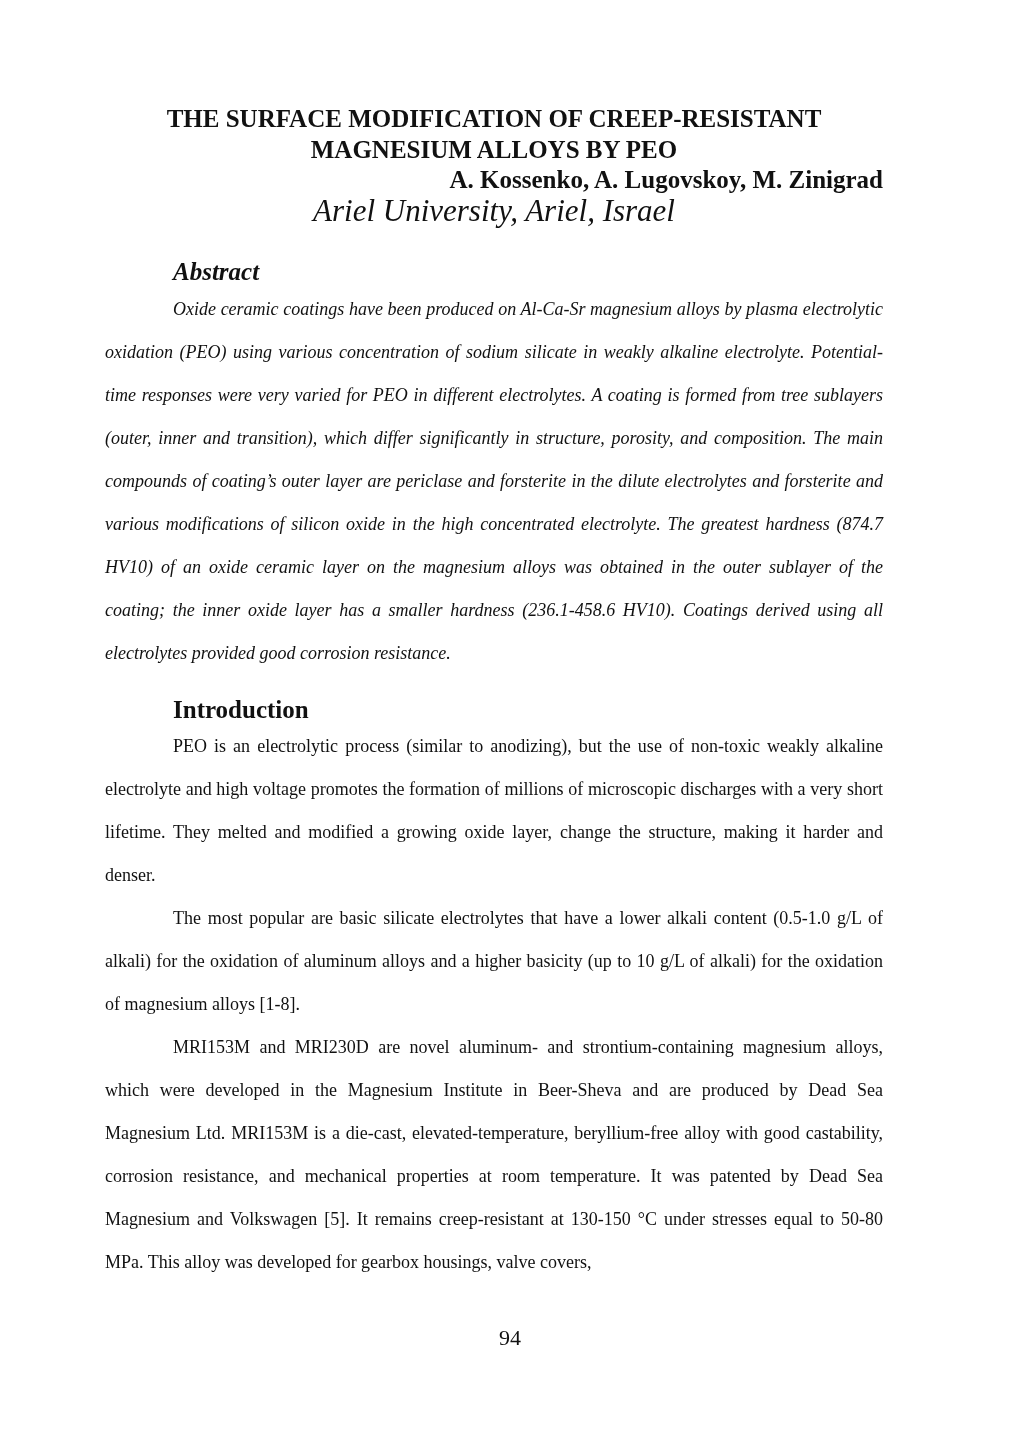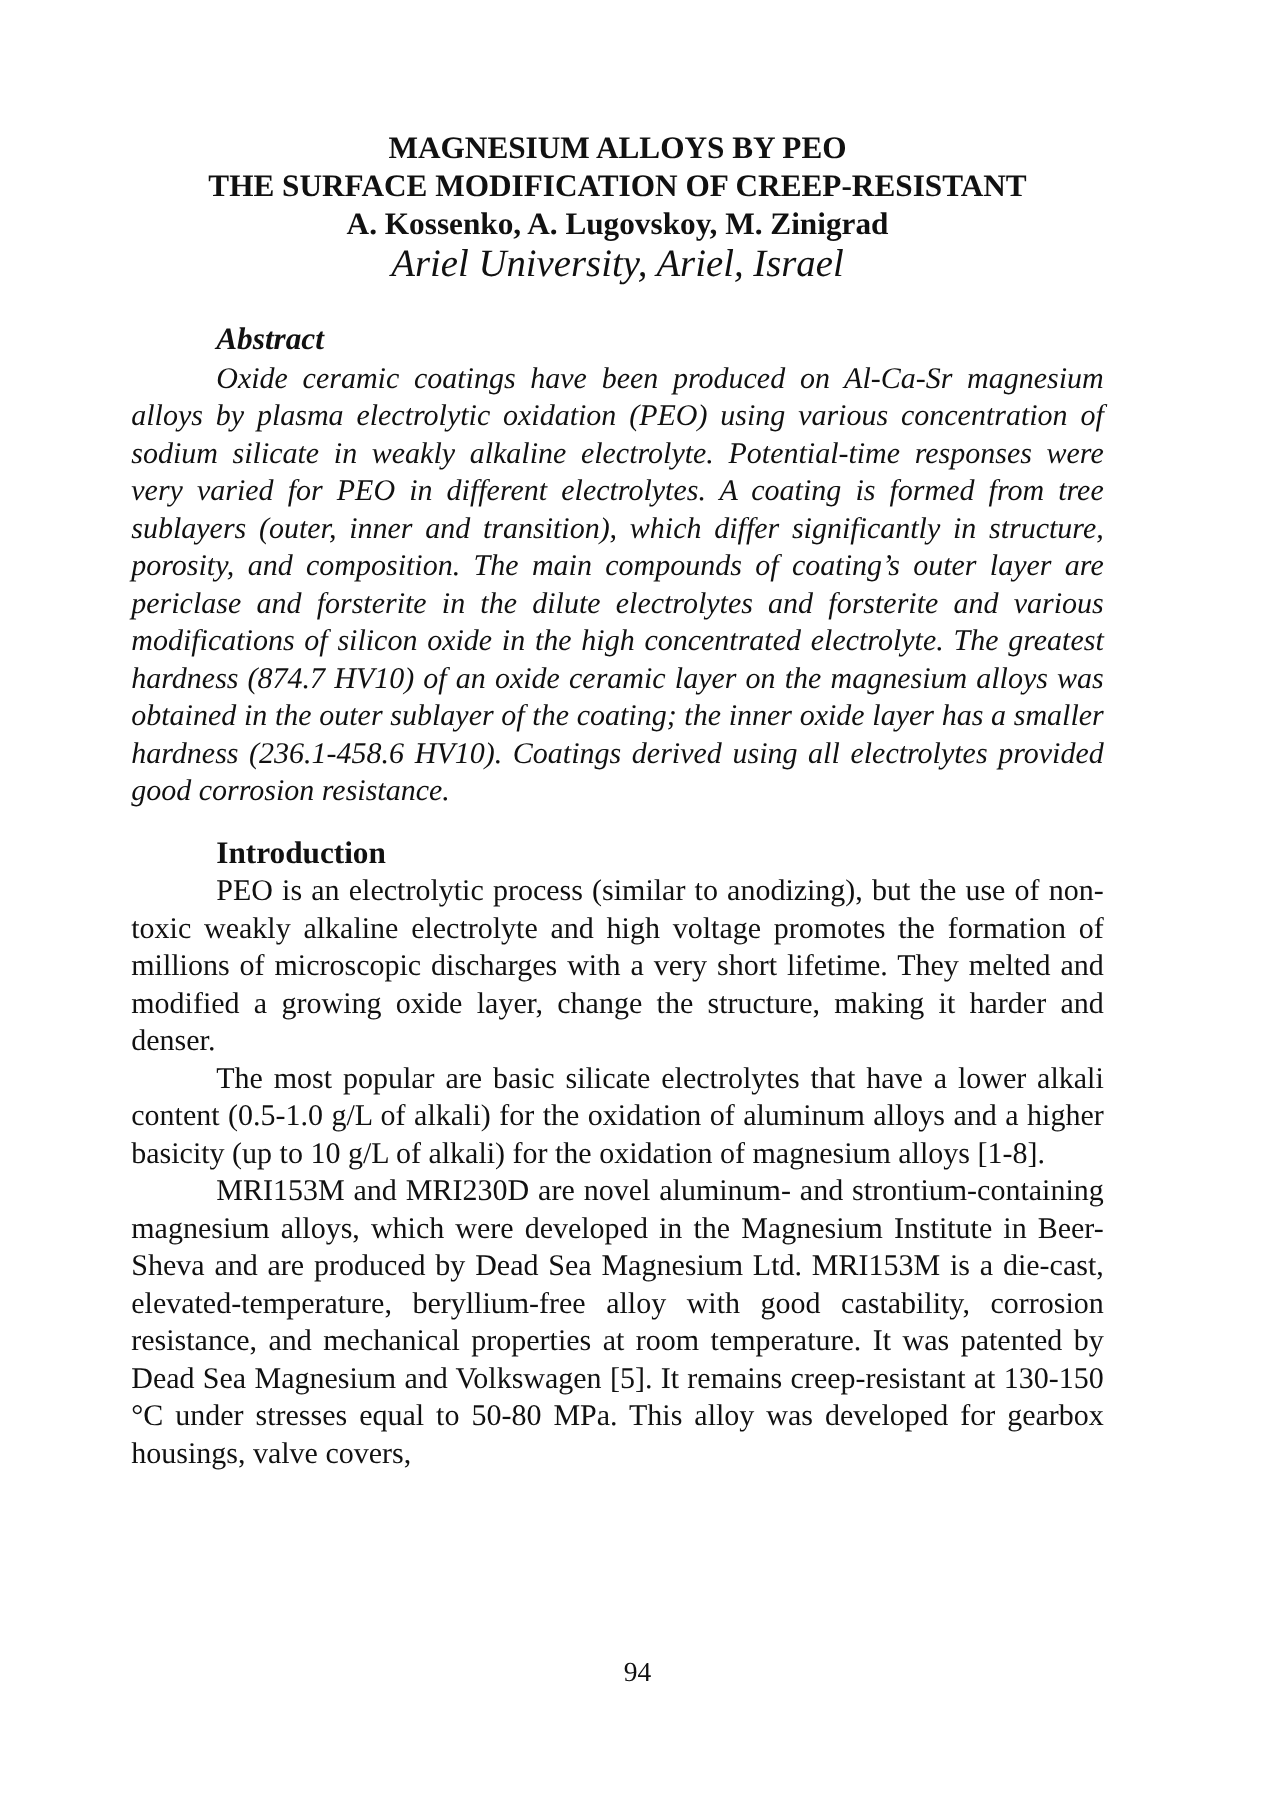--- a/index.html
+++ b/index.html
@@ -22,21 +22,21 @@
       width: 778px;
     }
     .title {
       text-align: center;
       font-weight: bold;
       font-size: 25px;
       line-height: 30.5px;
       margin: 0;
     }
     .authors {
-      text-align: center;
+      text-align: right;
       font-weight: bold;
       font-size: 25px;
       line-height: 30.5px;
       margin: 0;
     }
     .affiliation {
       text-align: center;
       font-style: italic;
       font-size: 31px;
       line-height: 30.5px;
@@ -46,44 +46,44 @@
       margin-top: 30px;
     }
     .section-heading {
       font-weight: bold;
       font-size: 25px;
       line-height: 30.7px;
       margin: 0;
       padding-left: 68px;
     }
     .para {
-      font-size: 24px;
-      line-height: 30px;
+      font-size: 18px;
+      line-height: 43px;
       text-align: justify;
       text-indent: 68px;
       margin: 0;
       hyphens: none;
     }
     .page-number {
       position: absolute;
       left: 0;
       width: 1020px;
       top: 1325px;
       text-align: center;
       font-size: 22px;
       line-height: 26px;
     }
   </style>
 </head>
 <body>
 
 <div class="page">
   <div>
+    <p class="title">THE SURFACE MODIFICATION OF CREEP-RESISTANT</p>
     <p class="title">MAGNESIUM ALLOYS BY PEO</p>
-    <p class="title">THE SURFACE MODIFICATION OF CREEP-RESISTANT</p>
     <p class="authors">A. Kossenko, A. Lugovskoy, M. Zinigrad</p>
     <p class="affiliation">Ariel University, Ariel, Israel</p>
   </div>
 
   <div class="section" style="margin-top:31px;font-style:italic;">
     <p class="section-heading">Abstract</p>
     <p class="para">Oxide ceramic coatings have been produced on Al-Ca-Sr magnesium alloys by plasma electrolytic oxidation (PEO) using various concentration of sodium silicate in weakly alkaline electrolyte. Potential-time responses were very varied for PEO in different electrolytes. A coating is formed from tree sublayers (outer, inner and transition), which differ significantly in structure, porosity, and composition. The main compounds of coating’s outer layer are periclase and forsterite in the dilute electrolytes and forsterite and various modifications of silicon oxide in the high concentrated electrolyte. The greatest hardness (874.7 HV10) of an oxide ceramic layer on the magnesium alloys was obtained in the outer sublayer of the coating; the inner oxide layer has a smaller hardness (236.1-458.6 HV10). Coatings derived using all electrolytes provided good corrosion resistance.</p>
   </div>
 
   <div class="section" style="margin-top:20px;">

